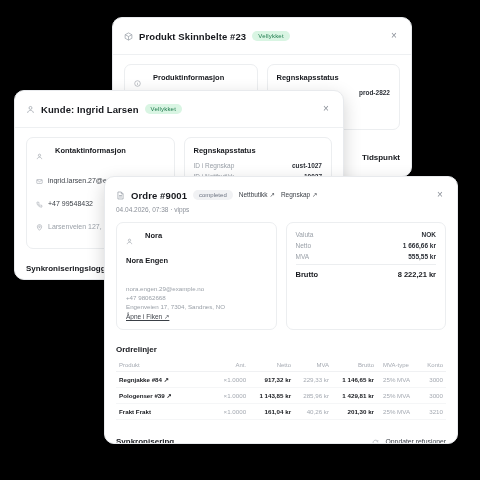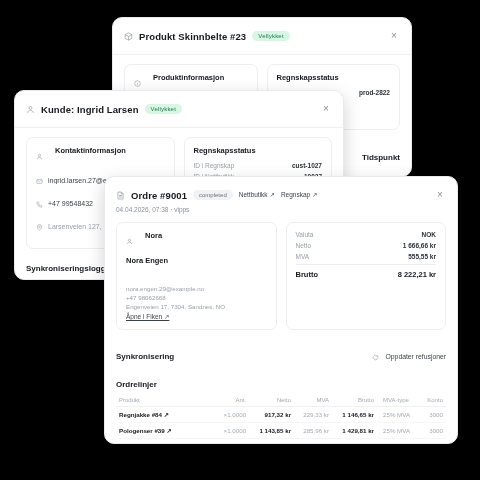--- a/index.html
+++ b/index.html
@@ -293,35 +293,20 @@
           <span class="kv-key">MVA</span>
           <span class="kv-val">555,55 kr</span>
         </div>
         <div class="tot-row">
           <span class="tot-k">Brutto</span>
           <span class="tot-v">8 222,21 kr</span>
         </div>
       </div>
     </div>
 
-    <div class="sec" style="padding-top:8px;">
-      <div class="sec-head">
-        <span class="sec-title">Synkronisering</span>
-        <span class="sec-right">
-          <span class="ico">
-            <svg width="7" height="7" viewBox="0 0 16 16" fill="none" stroke="currentColor" stroke-width="1.4">
-              <path d="M13.4 8a5.4 5.4 0 1 1-1.6-3.8"></path>
-                <path d="M13.4 2.6V5.4h-2.8"></path>
-            </svg>
-          </span>
-          <span class="lbl">Oppdater refusjoner</span>
-        </span>
-      </div>
-    </div>
-
     <div class="sec">
       <div class="sec-head">
         <span class="sec-title">Ordrelinjer</span>
       </div>
       <table>
         <thead>
           <tr>
             <th style="width:30%">Produkt</th>
             <th class="r">Ant.</th>
             <th class="r">Netto</th>
@@ -356,20 +341,35 @@
             <td class="r b">161,04 kr</td>
             <td class="r m">40,26 kr</td>
             <td class="r b">201,30 kr</td>
             <td class="m" style="padding-left:6px">25% MVA</td>
             <td class="r m">3210</td>
           </tr>
         </tbody>
       </table>
     </div>
 
+    <div class="sec" style="padding-top:8px;">
+      <div class="sec-head">
+        <span class="sec-title">Synkronisering</span>
+        <span class="sec-right">
+          <span class="ico">
+            <svg width="7" height="7" viewBox="0 0 16 16" fill="none" stroke="currentColor" stroke-width="1.4">
+              <path d="M13.4 8a5.4 5.4 0 1 1-1.6-3.8"></path>
+                <path d="M13.4 2.6V5.4h-2.8"></path>
+            </svg>
+          </span>
+          <span class="lbl">Oppdater refusjoner</span>
+        </span>
+      </div>
+    </div>
+
     <div class="sync-line" style="padding-top:0;">
       <span class="lbl">Faktura</span>
       <span class="badge">Vellykket</span>
       <span class="sync-right">
         <span class="link">Regnskap ↗</span>
         <span class="link">Nettbutikk ↗</span>
       </span>
     </div>
 
   </div>

